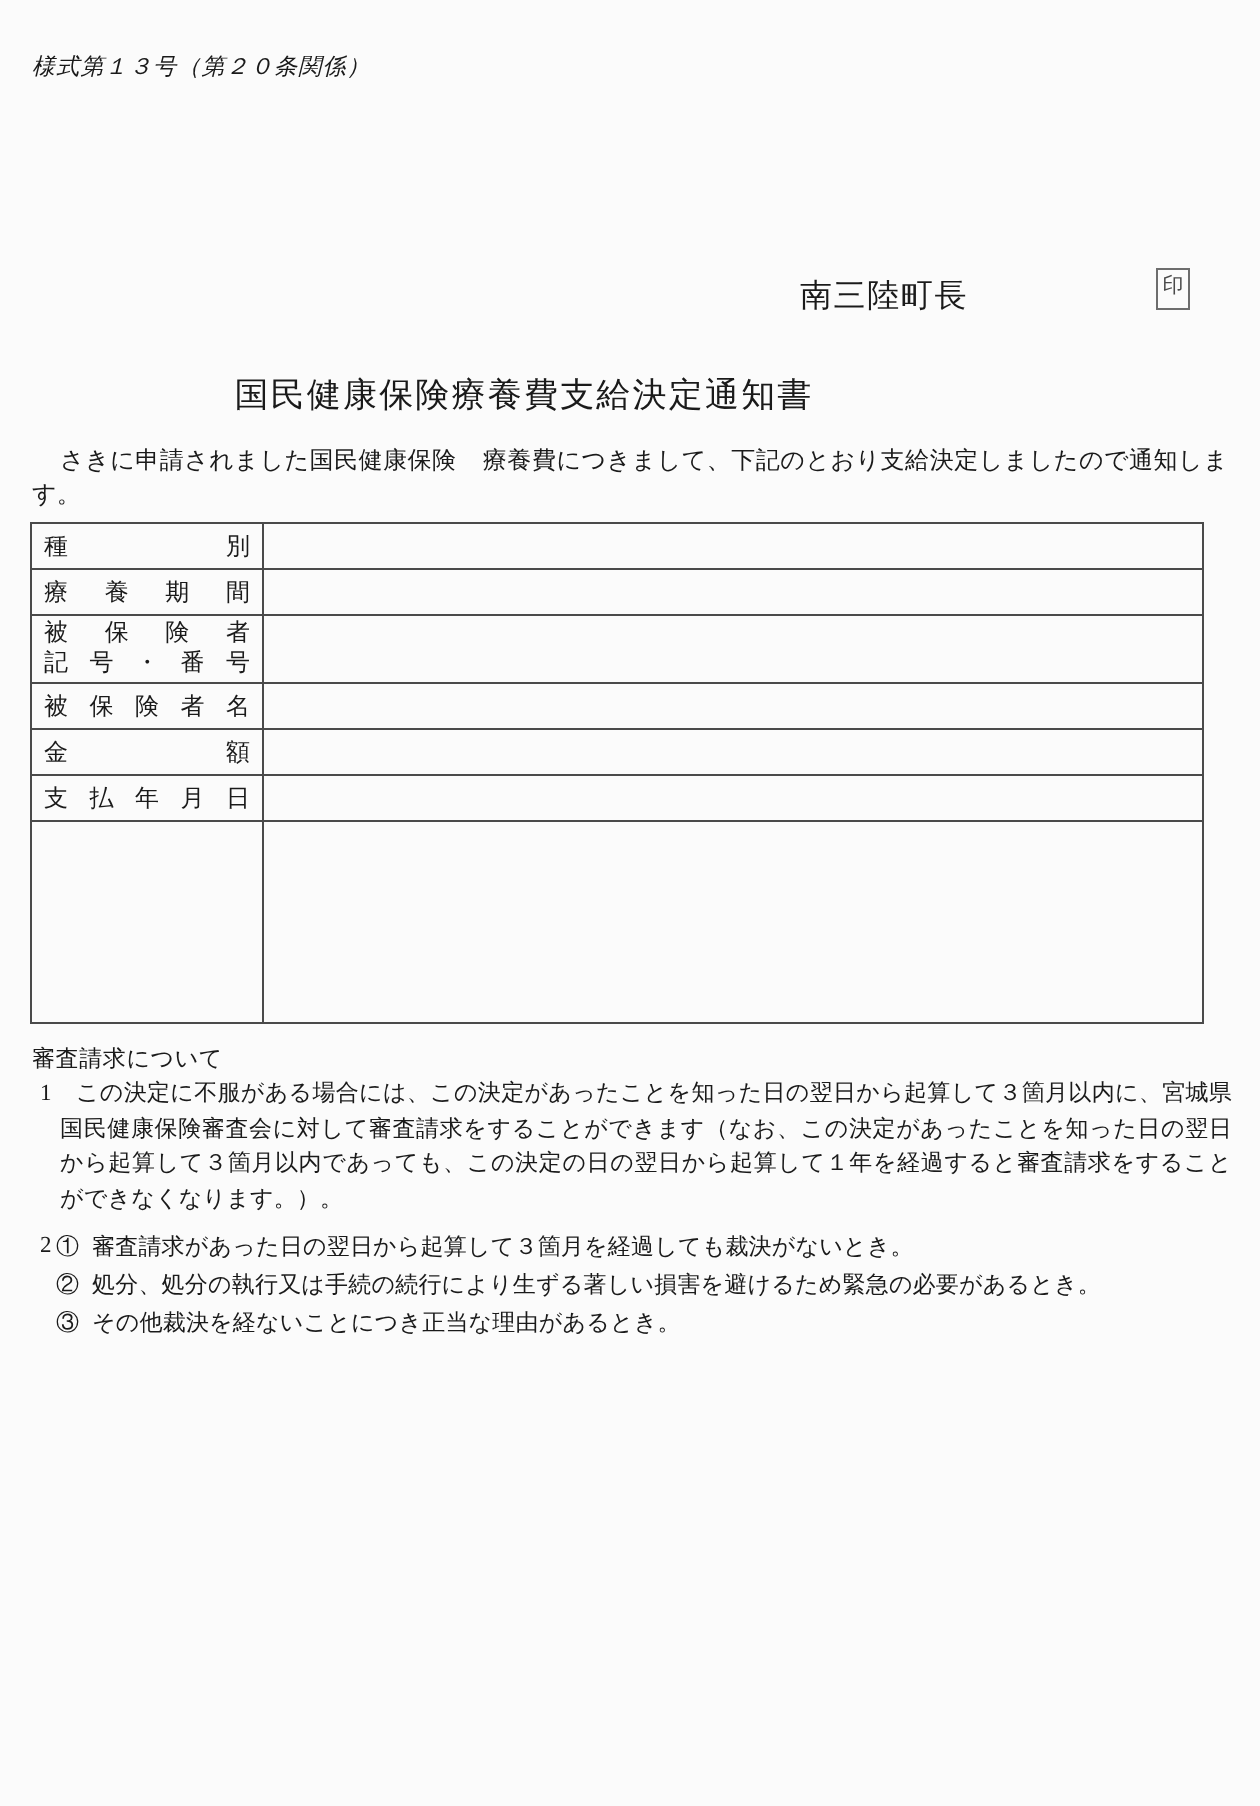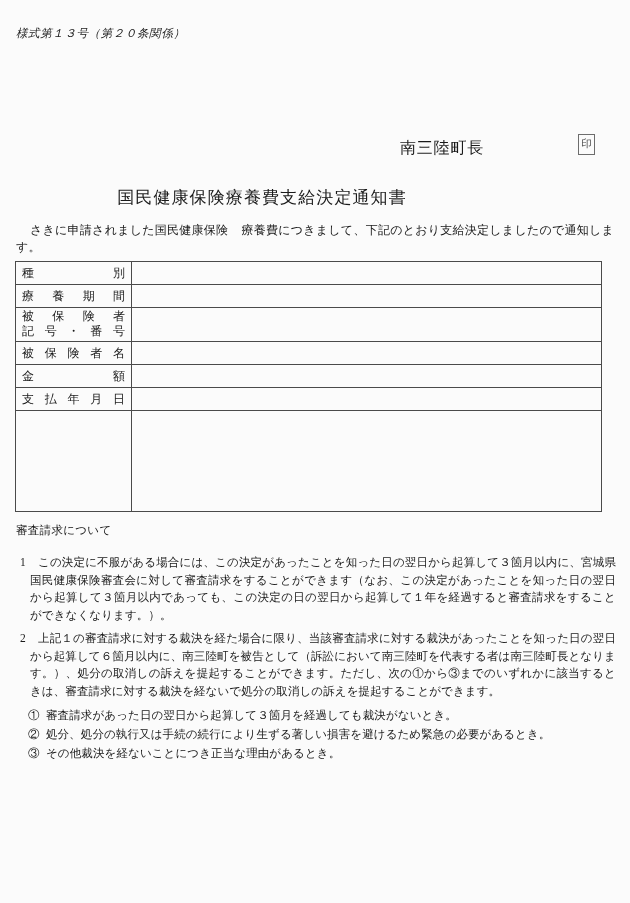--- a/index.html
+++ b/index.html
@@ -149,21 +149,21 @@
     position: absolute;
     left: 16px;
     top: 521px;
     width: 600px;
     font-size: 11.5px;
   }
   .appeal-heading {
     font-size: 11.5px;
     line-height: 18px;
     letter-spacing: 0.3px;
-    margin-bottom: 15px;
+    margin-bottom: 0;
   }
   .numbered-item {
     position: relative;
     padding-left: 14px;
     margin-bottom: 6px;
     line-height: 17.5px;
     letter-spacing: 0.1px;
     text-align: justify;
     text-indent: 8px;
   }
@@ -298,21 +298,21 @@
 
   <div class="appeal">
 
     <div class="appeal-heading">審査請求について</div>
 
     <div class="numbered-item">
       <span class="marker">1</span><span>この決定に不服がある場合には、この決定があったことを知った日の翌日から起算して３箇月以内に、宮城県国民健康保険審査会に対して審査請求をすることができます（なお、この決定があったことを知った日の翌日から起算して３箇月以内であっても、この決定の日の翌日から起算して１年を経過すると審査請求をすることができなくなります。）。</span>
     </div>
 
     <div class="numbered-item">
-      <span class="marker">2</span><span>上記１の審査請求に対する裁決を経た場合に限り、当該審査請求に対する裁決があったことを知った日の翌日から起算して６箇月以内に、南三陸町を被告として（訴訟において南三陸町を代表する者は南三陸町長となります。）、処分の取消しの訴えを提起することができます。ただし、次の①から③までのいずれかに該当するときは、審査請求に対する裁決を経ないで処分の取消しの訴えを提起することができます。</span>
+      <span class="marker">2</span>
     </div>
 
     <div class="circ-list">
       <div class="circ-item">
         <span class="marker">①</span><span>審査請求があった日の翌日から起算して３箇月を経過しても裁決がないとき。</span>
       </div>
       <div class="circ-item">
         <span class="marker">②</span><span>処分、処分の執行又は手続の続行により生ずる著しい損害を避けるため緊急の必要があるとき。</span>
       </div>
       <div class="circ-item">

